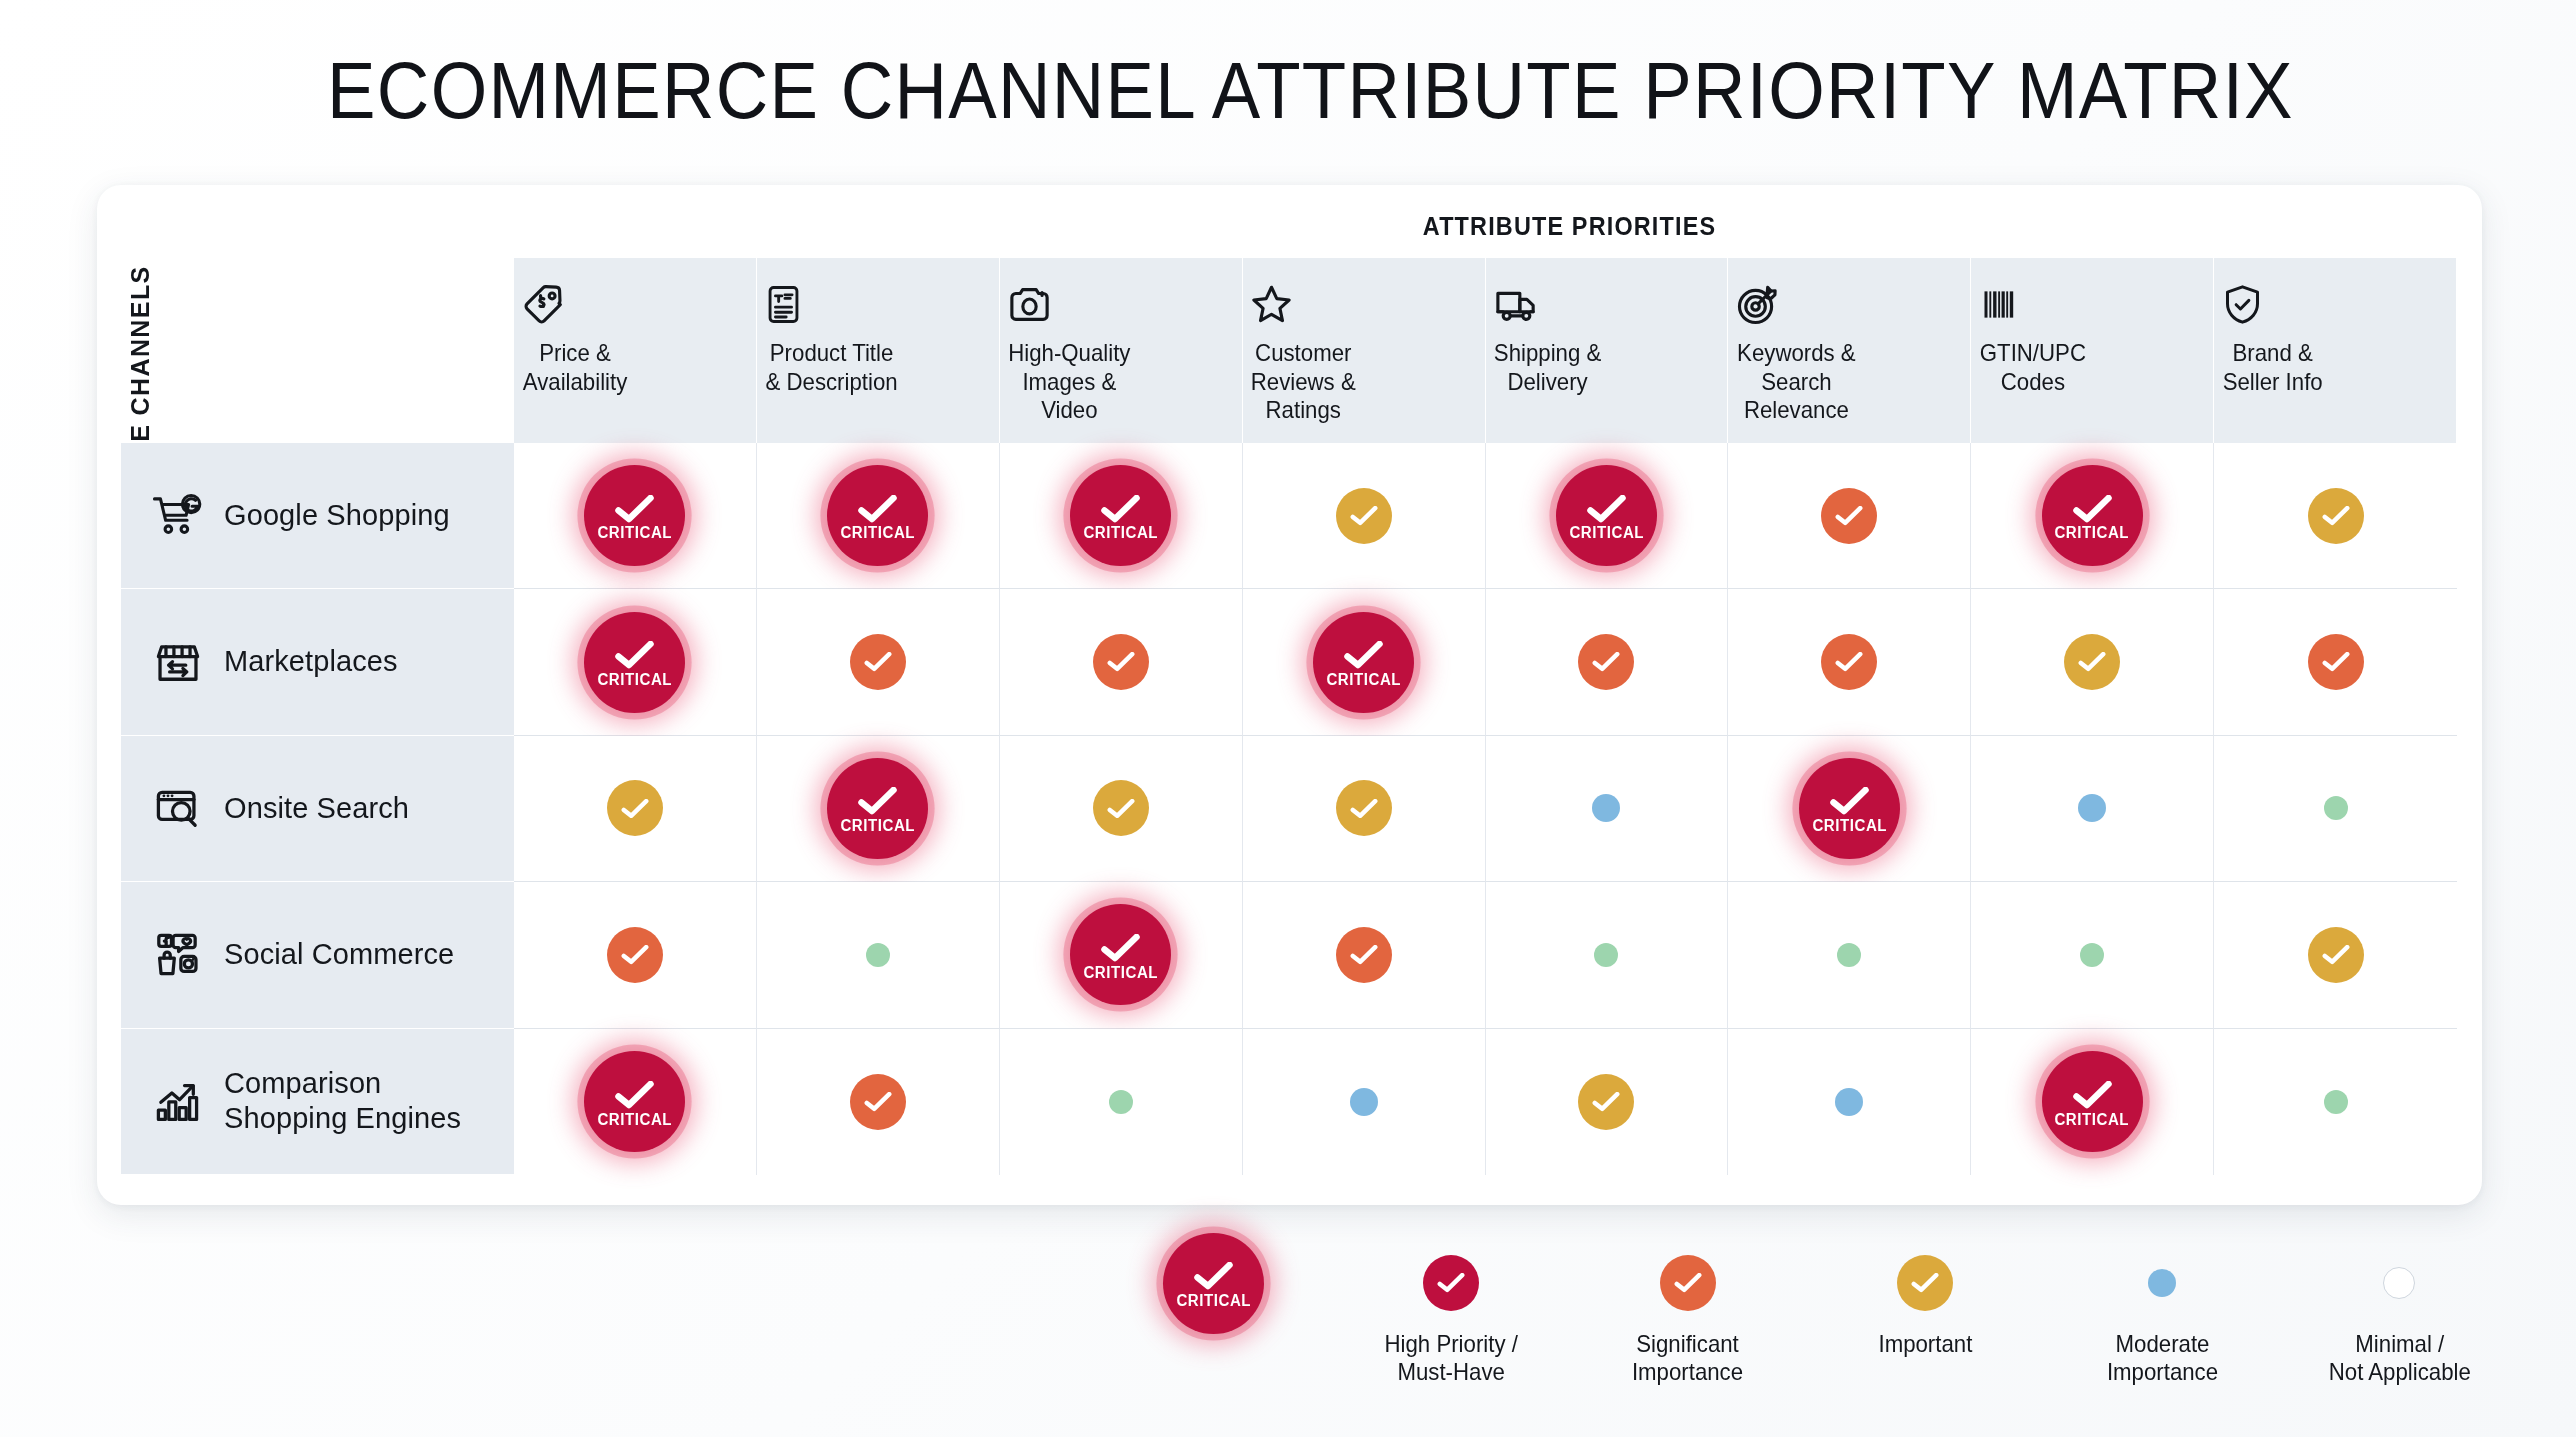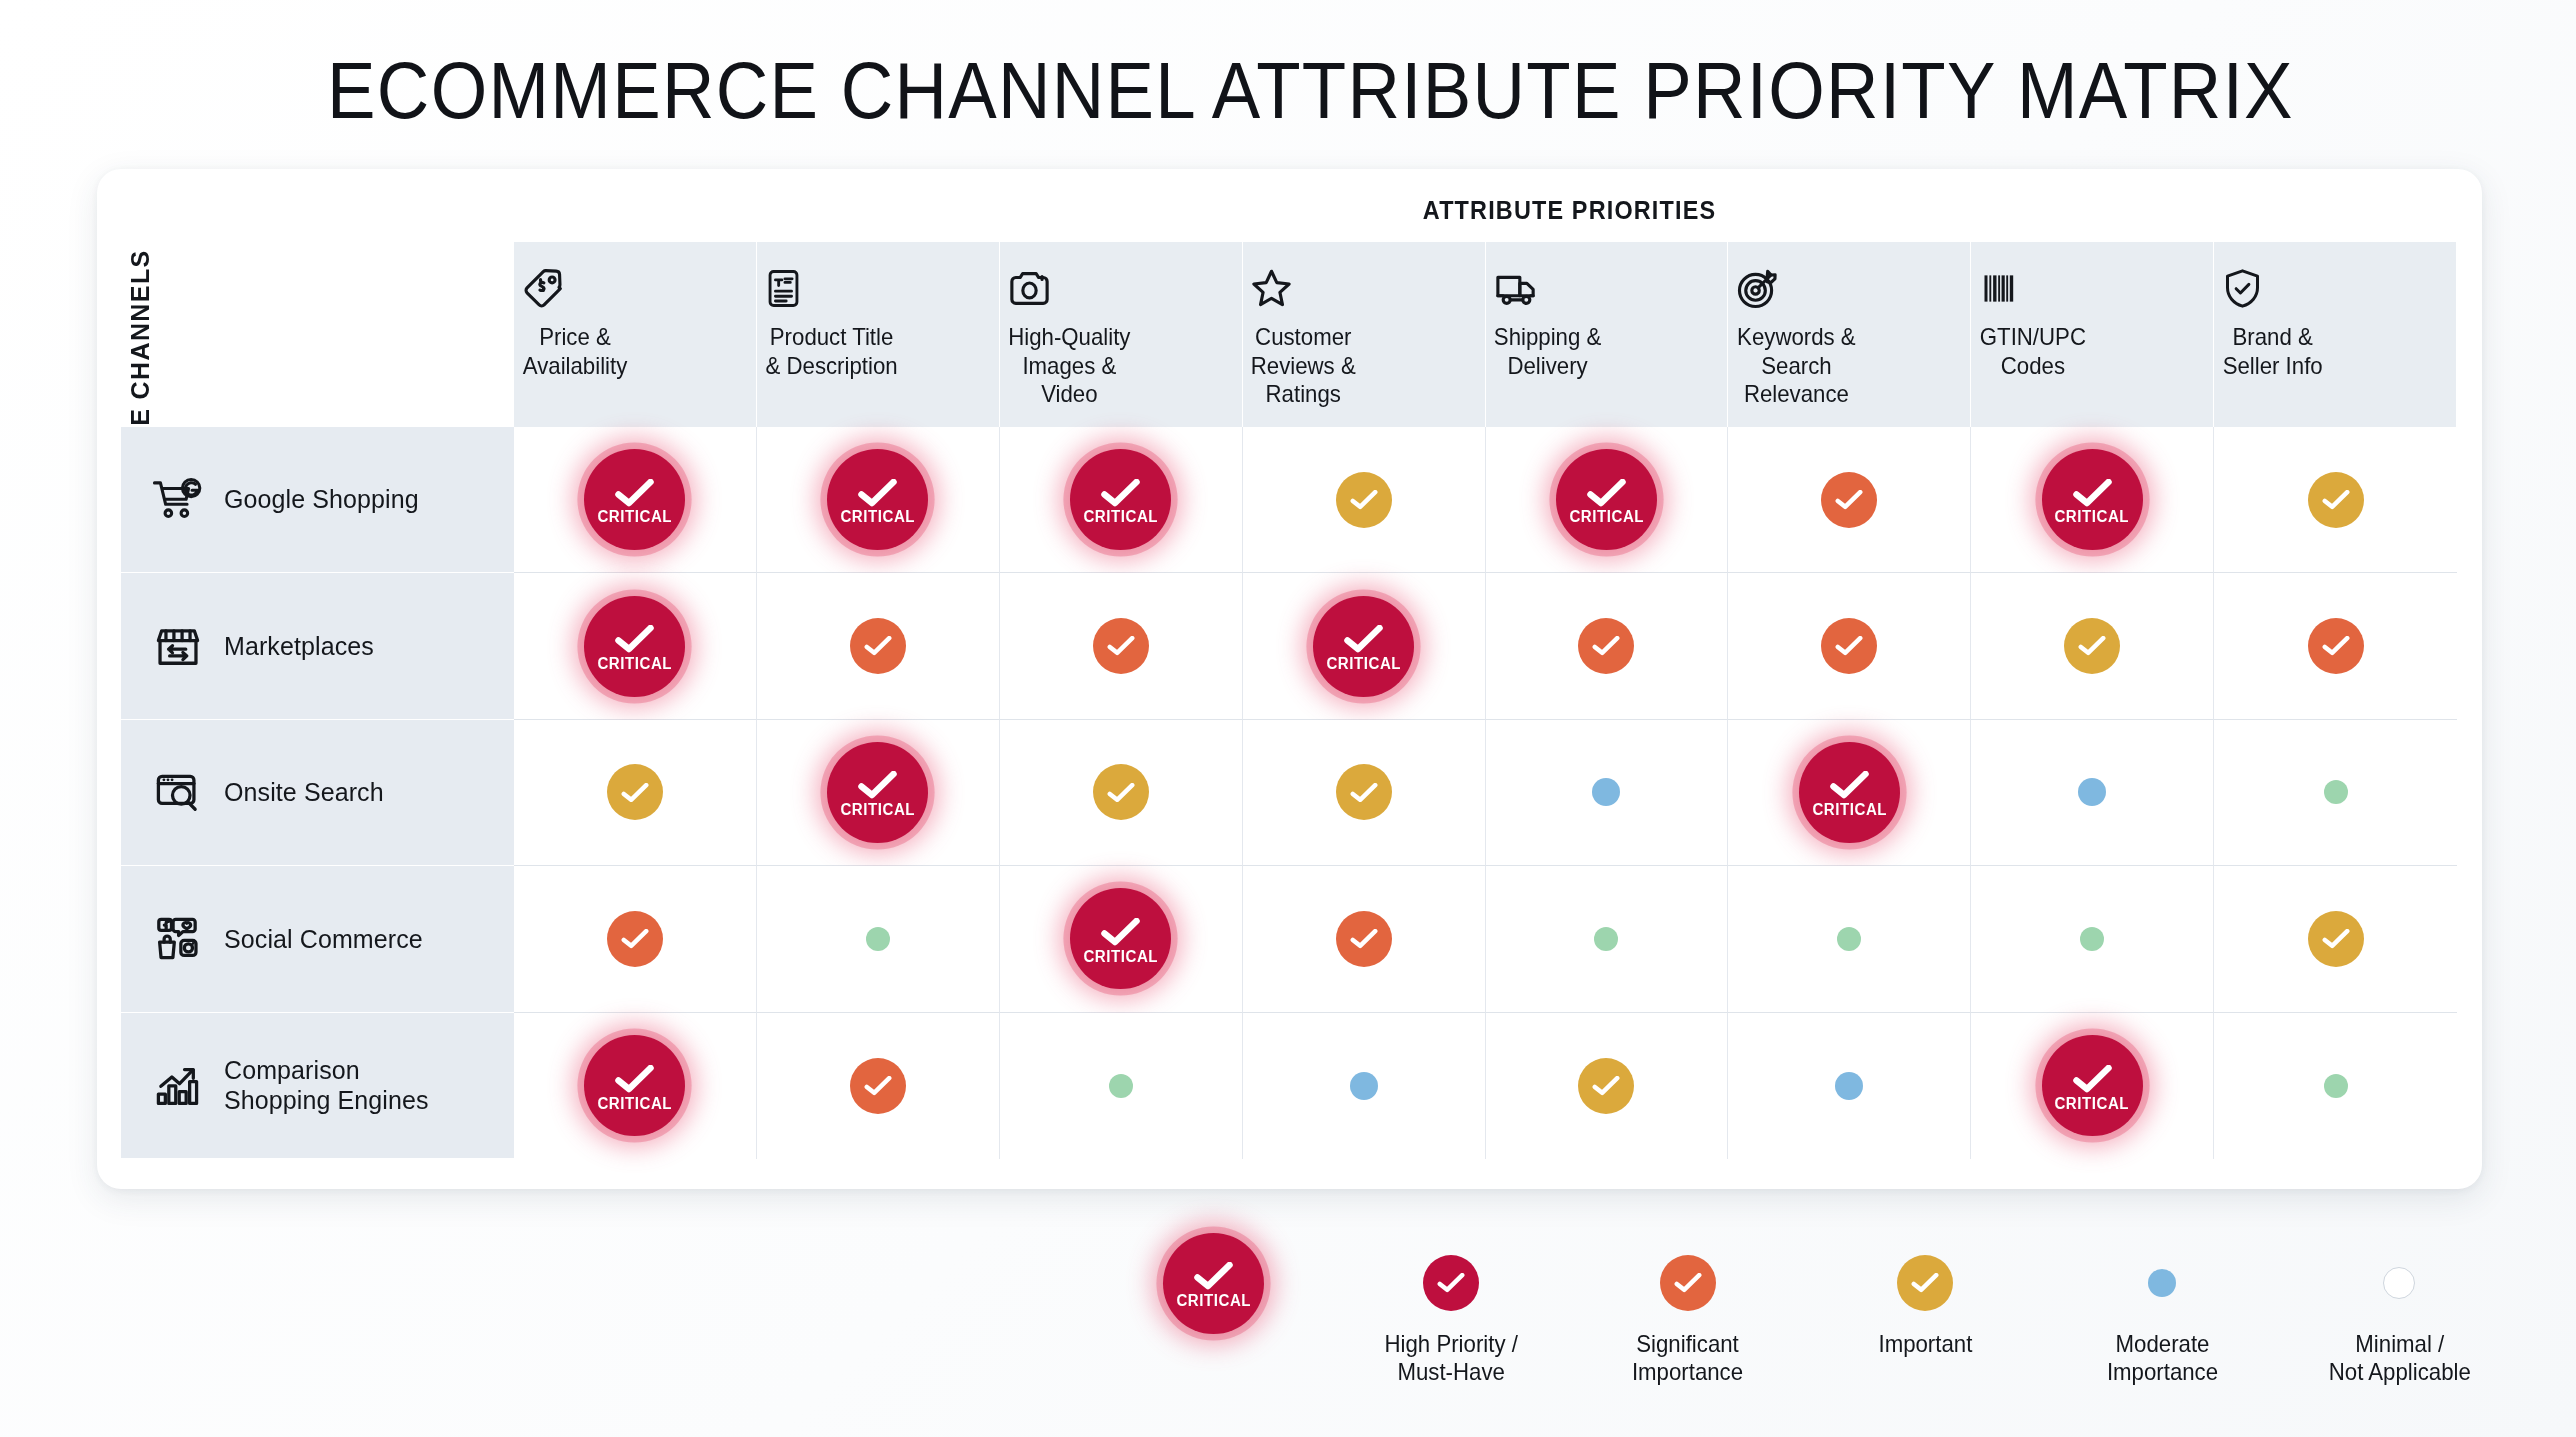--- a/index.html
+++ b/index.html
@@ -27,21 +27,21 @@
     font-weight: 400;
     color: #111318;
     transform: scaleX(0.92);
     transform-origin: center top;
     white-space: nowrap;
   }
 
   
   .card {
     position: absolute;
-    left: 97px; top: 169px;
+    left: 97px; top: 185px;
     width: 2385px; height: 1020px;
     background: #ffffff;
     border-radius: 24px;
     box-shadow: 0 9.4px 32px rgba(40,55,80,0.10), 0 1.9px 7.5px rgba(40,55,80,0.05);
   }
 
   .matrix-title {
     position: absolute;
     left: 586px; top: 26px;
     width: 1773px;
@@ -107,21 +107,21 @@
     background: #e6ebf1;
     display: flex;
     align-items: center;
     gap: 19px;
     padding-left: 30px;
     border-bottom: 0.9px solid #ffffff;
   }
   .row-head:last-child { border-bottom: none; }
   .row-head .ric { width: 54px; height: 54px; flex: 0 0 54px; display:flex; align-items:center; justify-content:center; }
   .row-head .rlbl {
-    font-size: 25px;
+    font-size: 29px;
     line-height: 1.22;
     color: #14171c;
     white-space: pre-line;
     letter-spacing: 0.1px;
   }
 
   .cell {
     border-right: 0.9px solid #e4e8ee;
     border-bottom: 0.9px solid #dfe4ea;
     display: flex;

